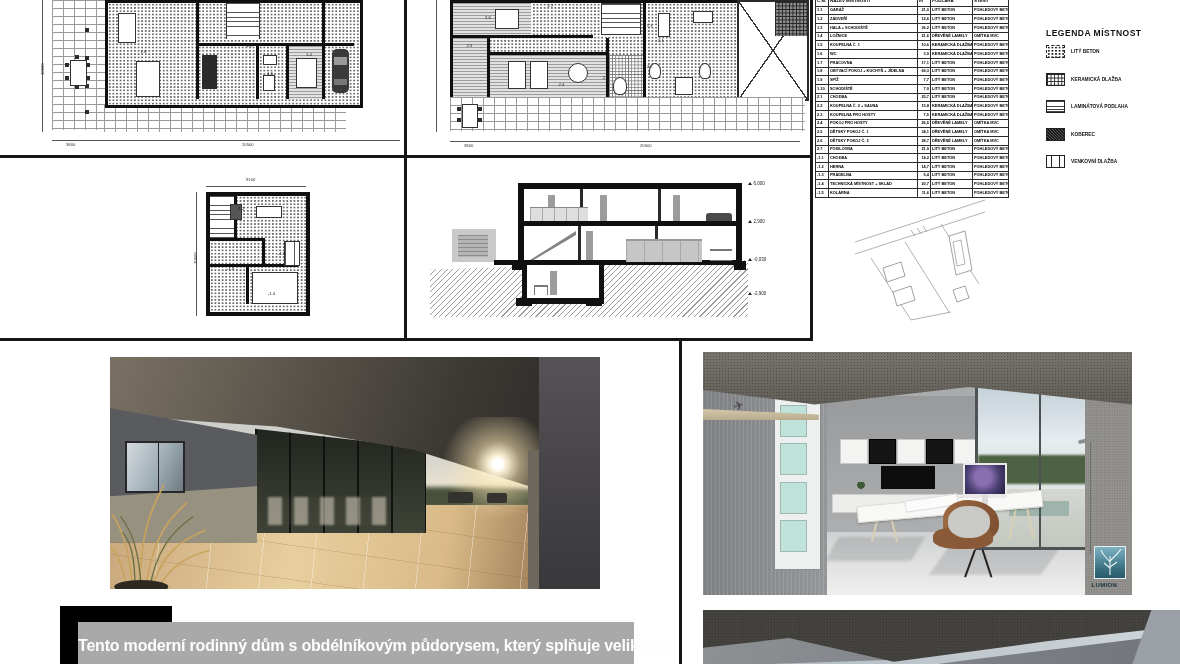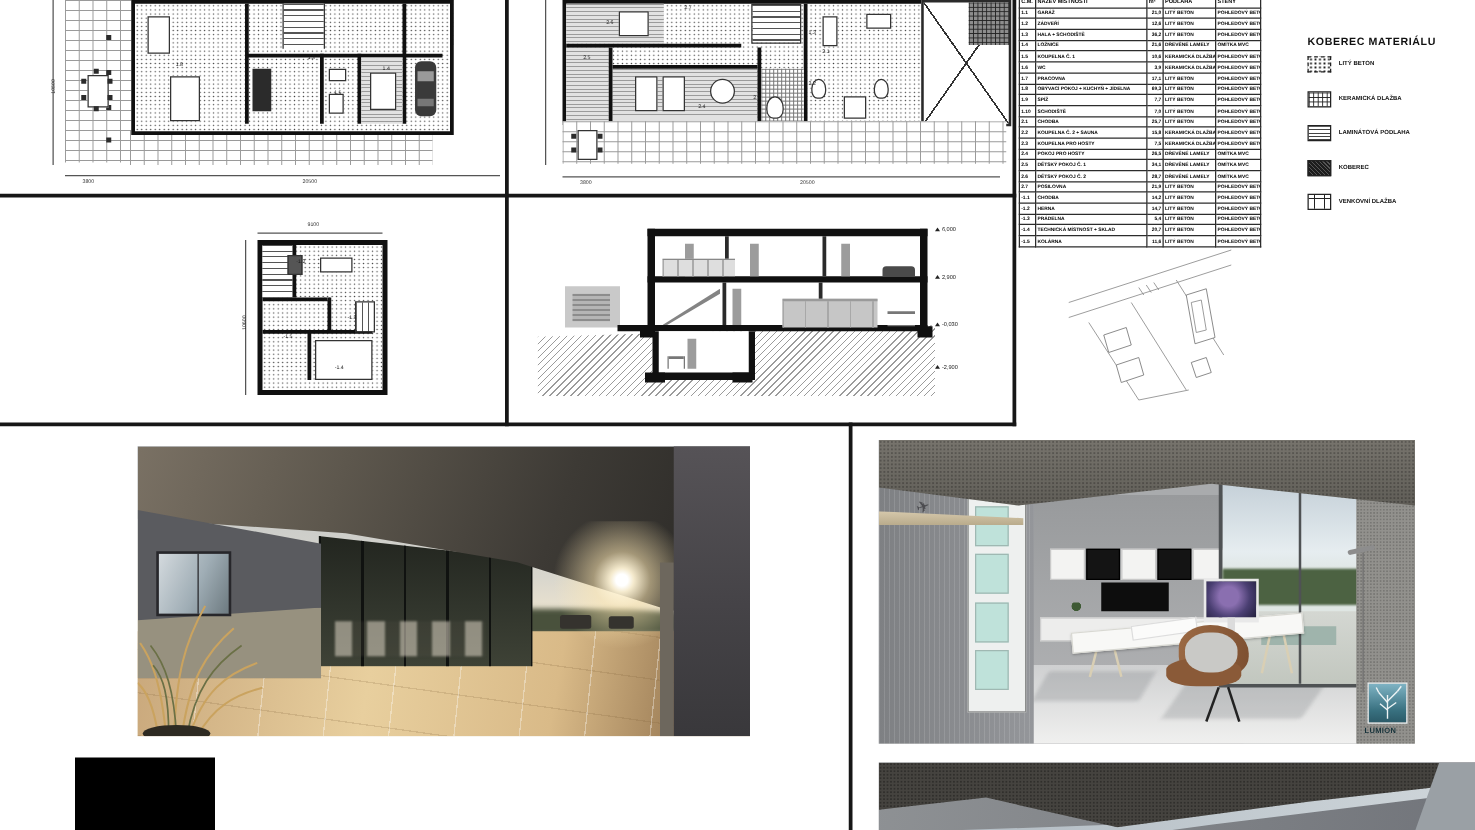--- a/index.html
+++ b/index.html
@@ -436,21 +436,21 @@
           <td>-1.5</td>
           <td>KOLÁRNA</td>
           <td>11,6</td>
           <td>LITÝ BETON</td>
           <td>POHLEDOVÝ BETON</td>
         </tr>
       </tbody>
   </table>
 
   <div id="legend">
-    <div class="leg-title">KOBEREC MATERIÁLU</div>
+    <div class="leg-title">LEGENDA MÍSTNOST</div>
     <div>
 
     <div class="leg-item">
           <span class="swatch sw-dots"></span>
           <span class="leg-label">LITÝ BETON</span>
         </div>
         <div class="leg-item">
           <span class="swatch sw-grid"></span>
           <span class="leg-label">KERAMICKÁ DLAŽBA</span>
         </div>
@@ -647,14 +647,17 @@
     </div>
   </div>
 
   <div id="strip-render">
     <div class="st-light"></div>
     <div class="st-ceiling"></div>
     <div class="st-right"></div>
   </div>
 
   <div id="desc-black"></div>
+  <div id="desc-box">
+    <div id="desc-text">Tento moderní rodinný dům s obdélníkovým půdorysem, který splňuje velikostní</div>
+  </div>
 
 </div>
 
 </body></html>

